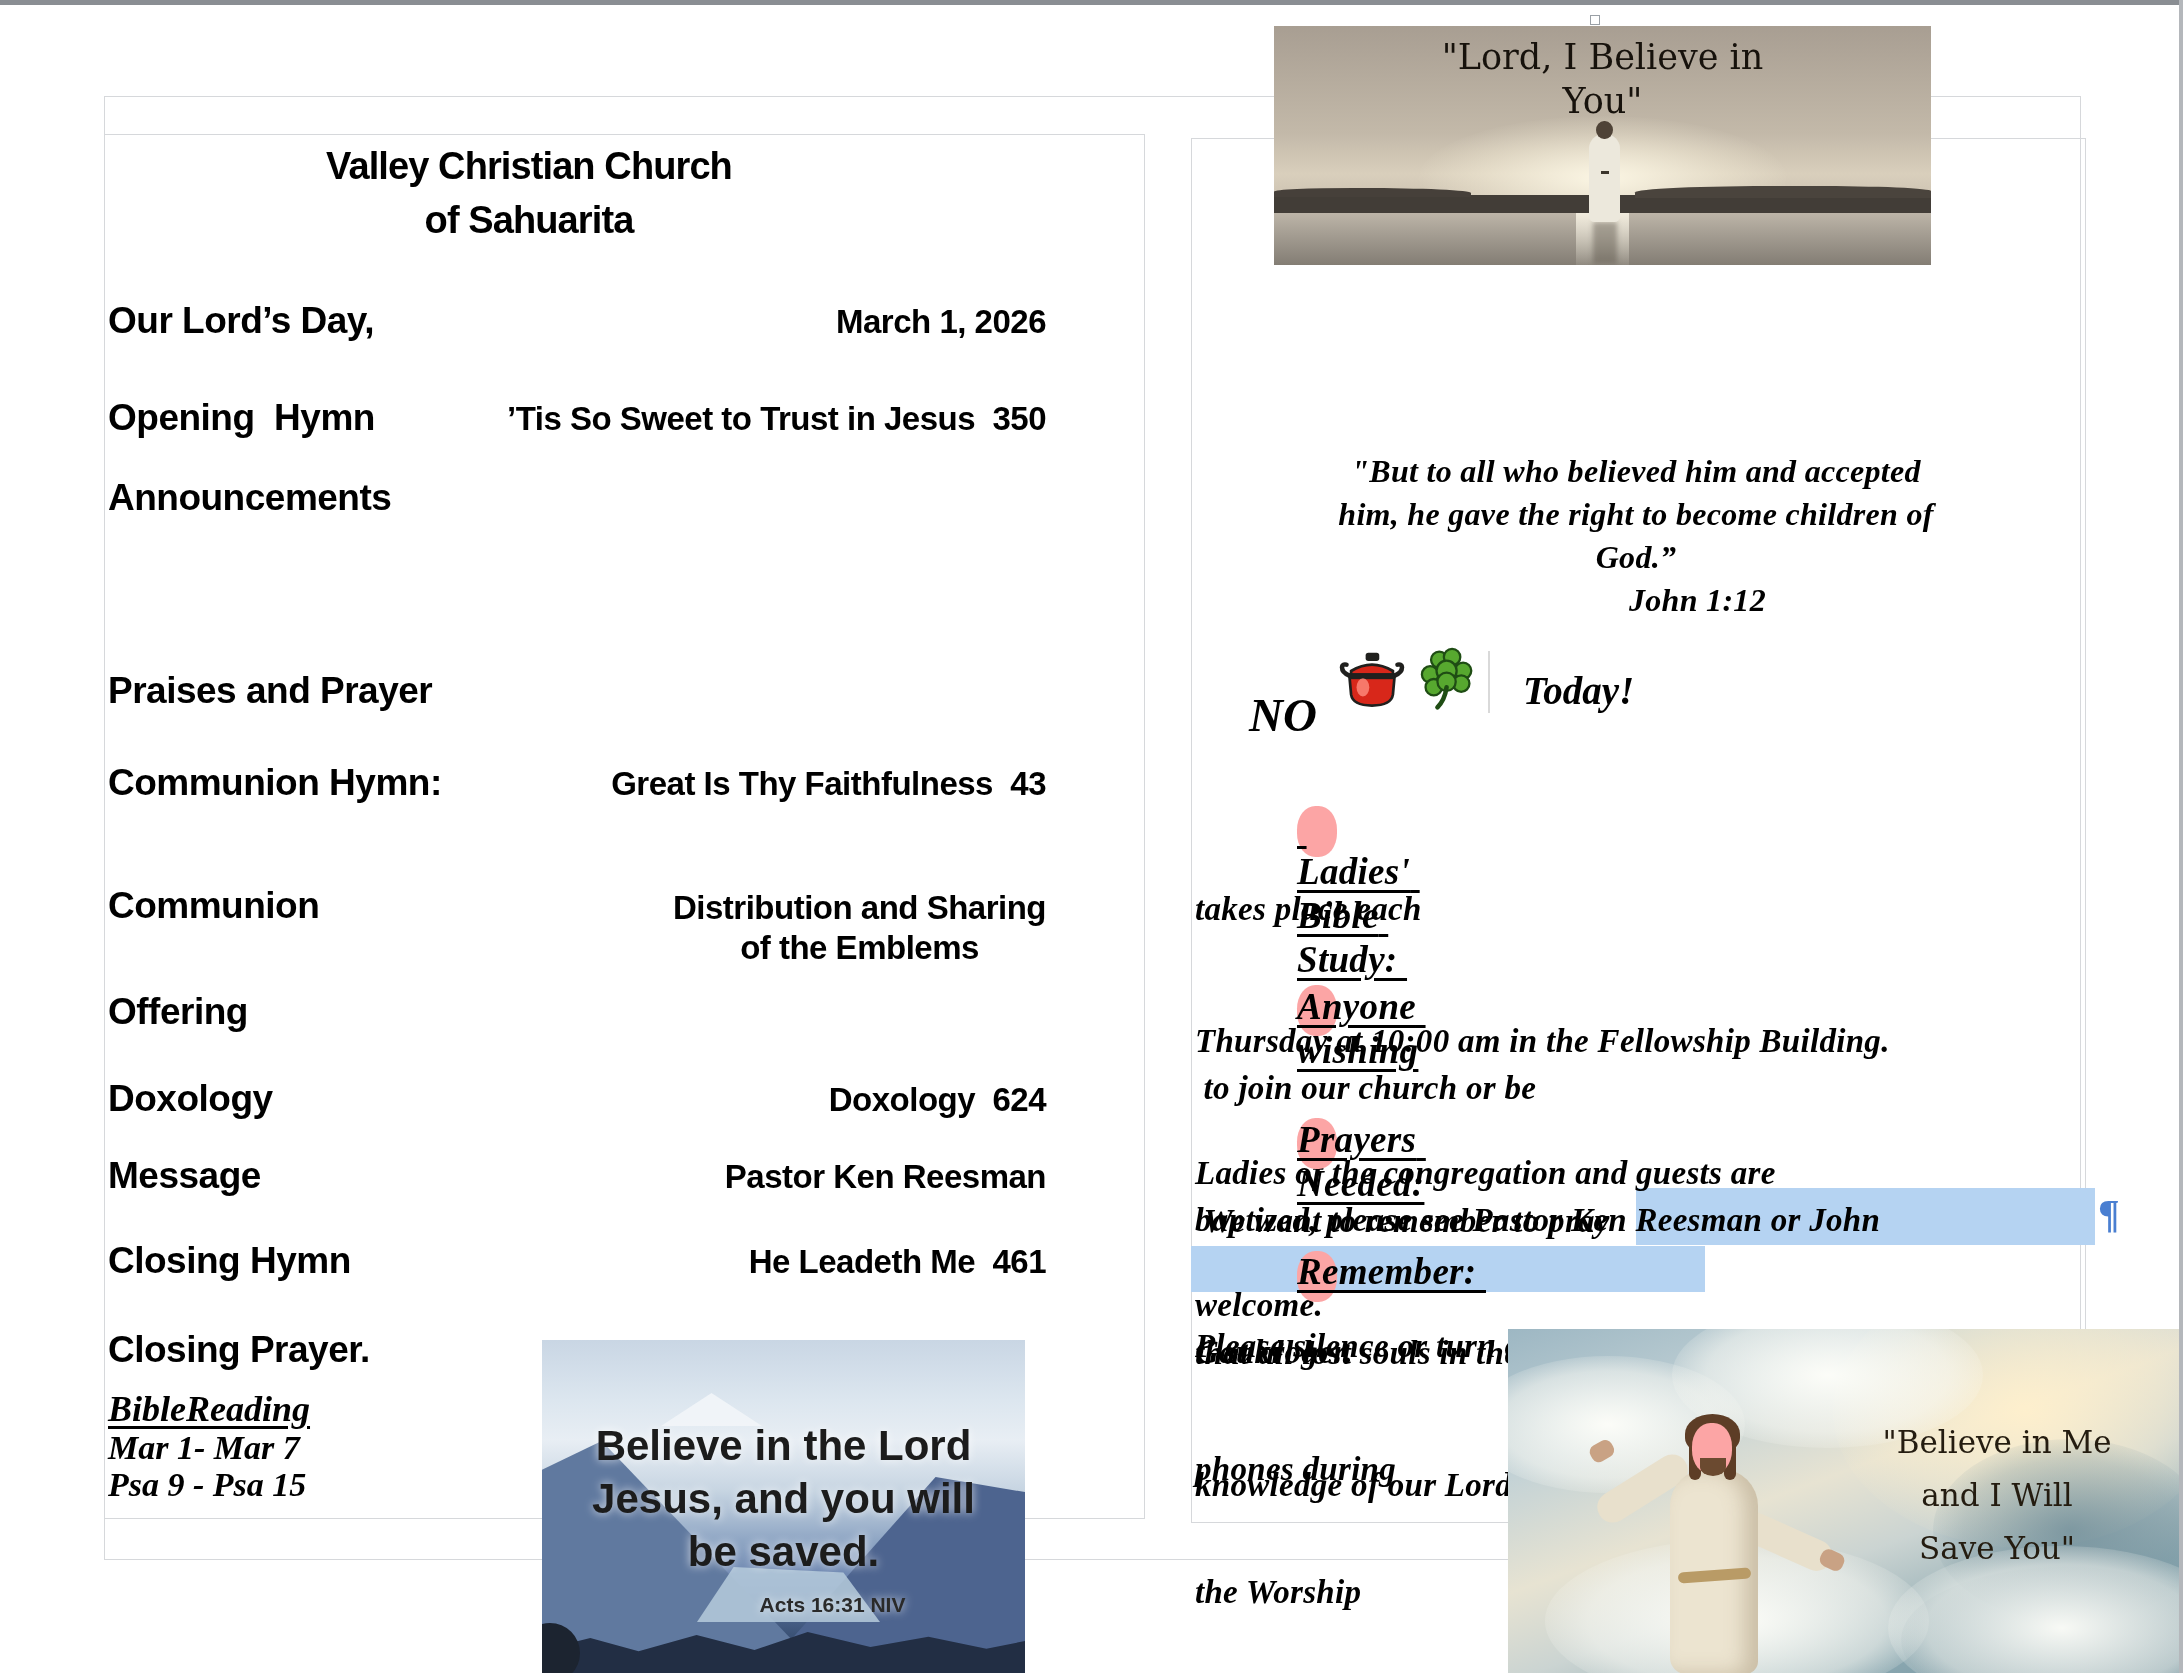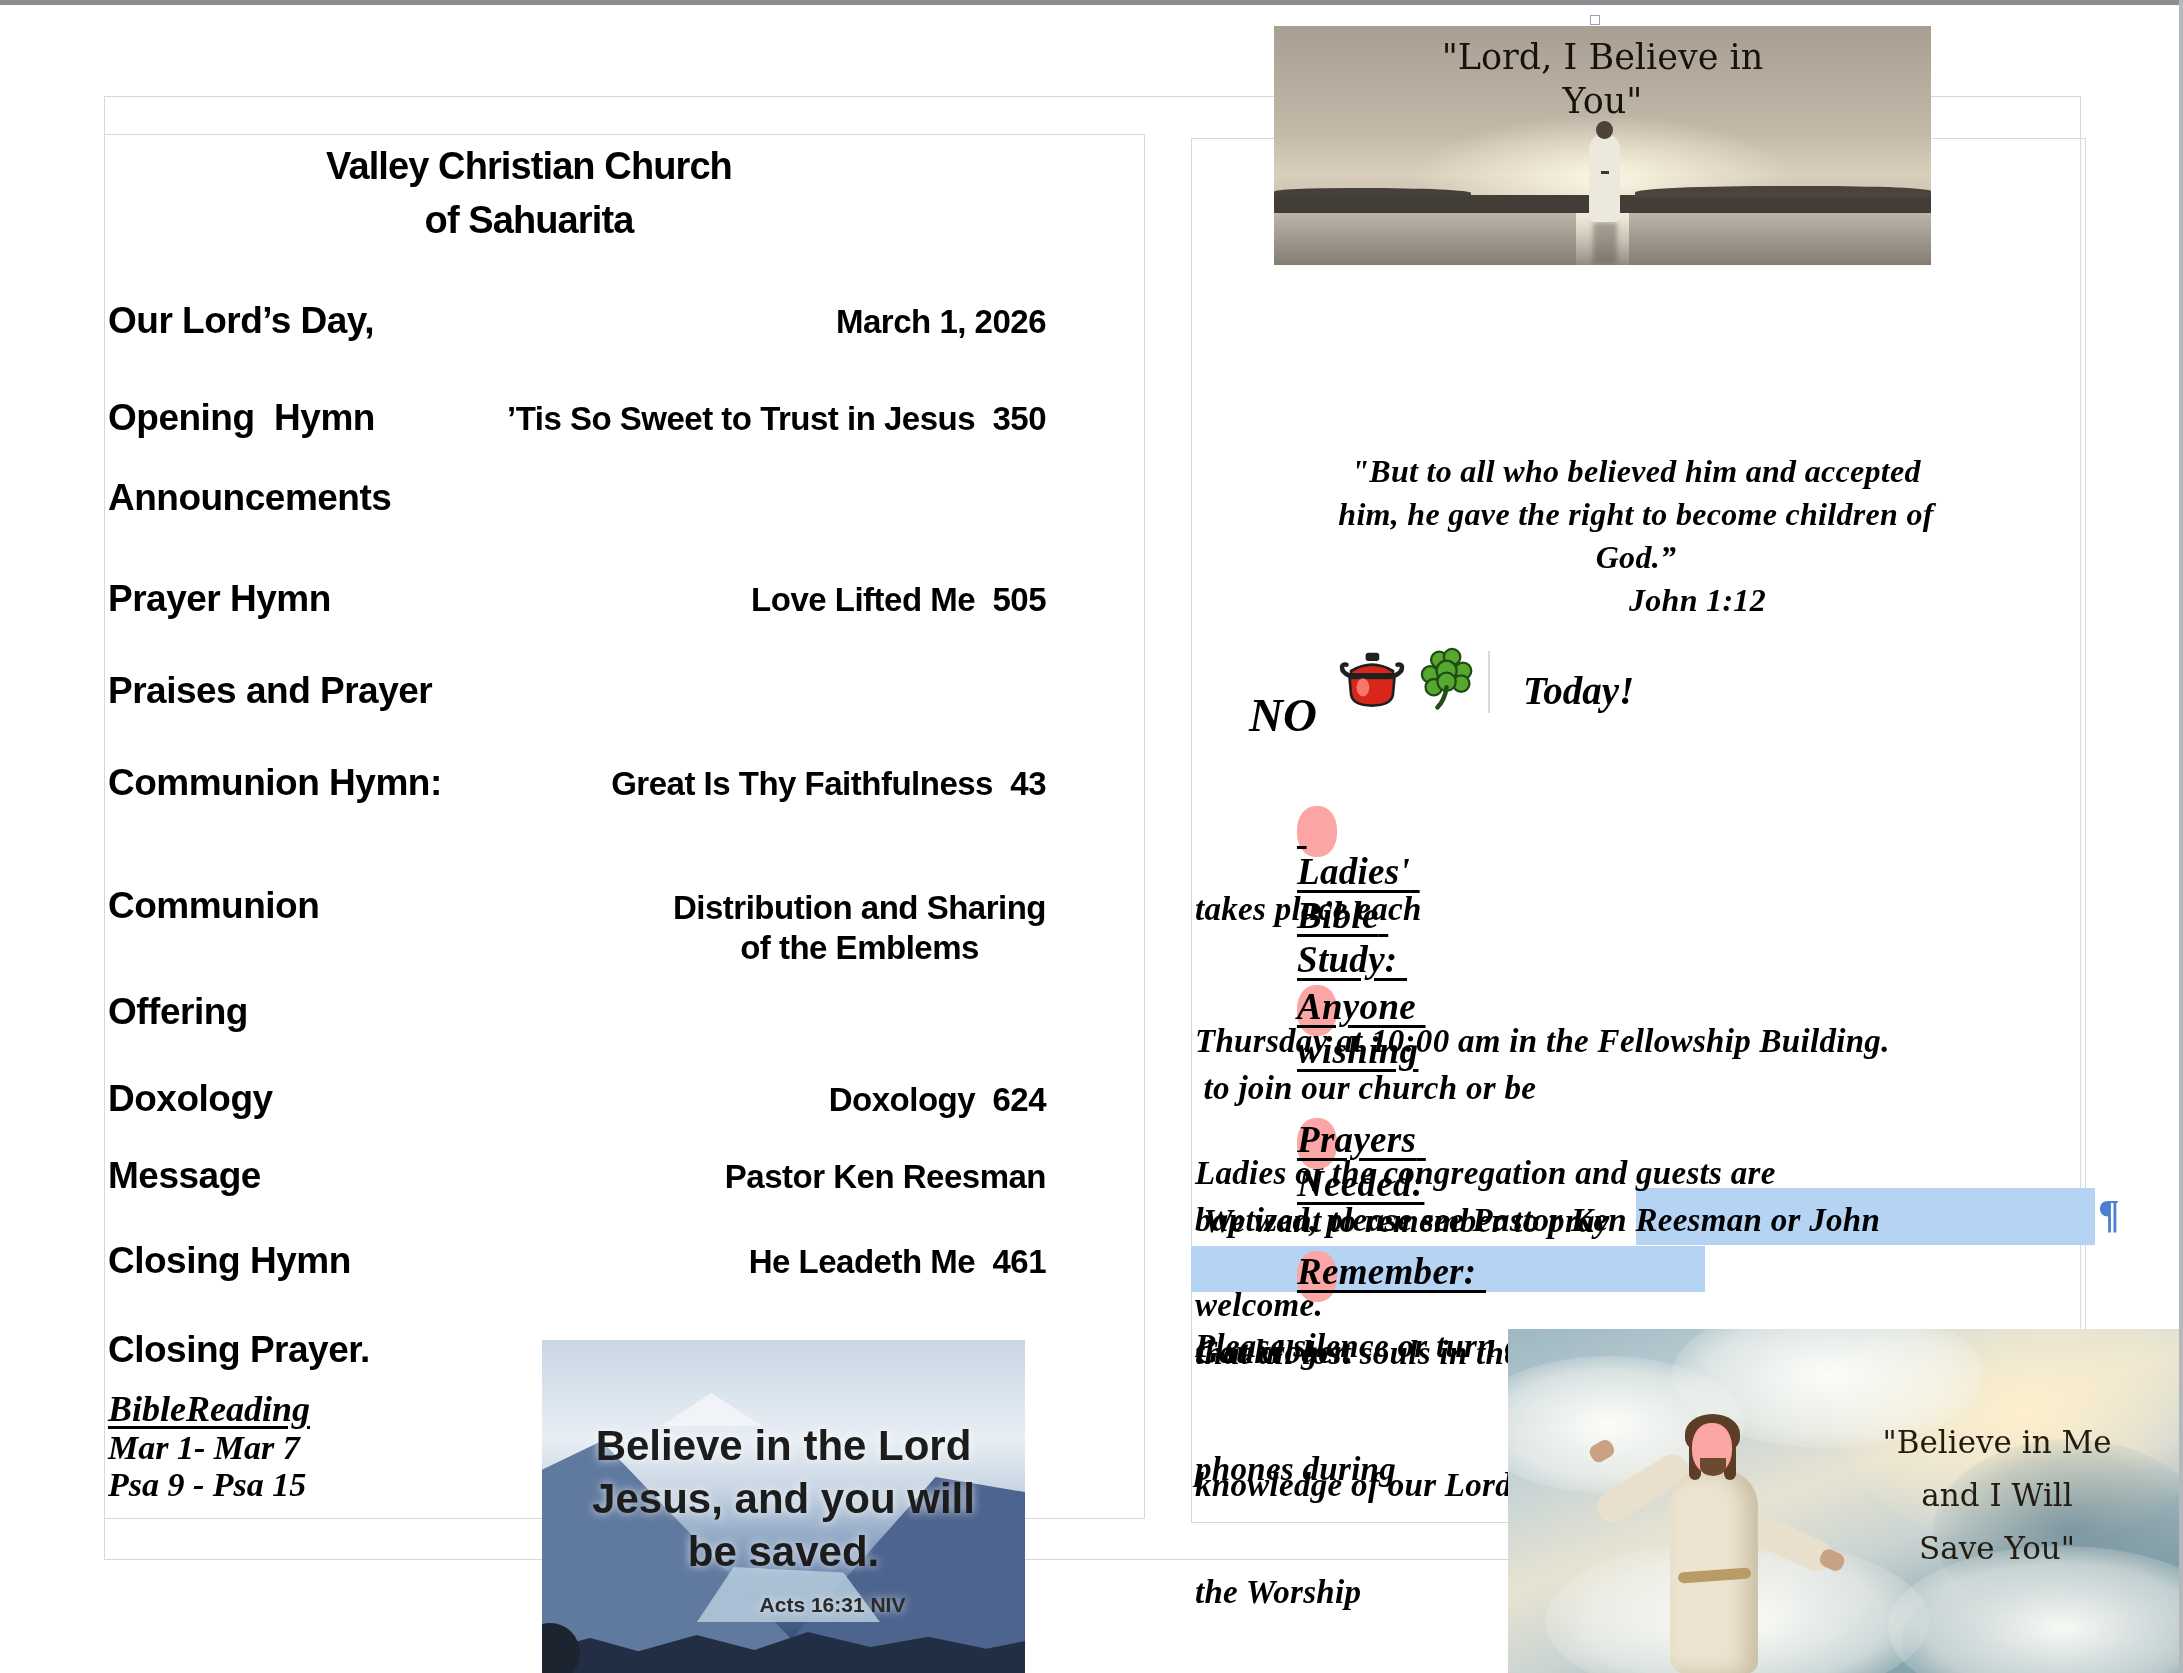--- a/index.html
+++ b/index.html
@@ -124,24 +124,20 @@
     <span class="svc-value">March 1, 2026</span>
   </div>
   <div class="svc-row" style="top:382px;">
     <span class="svc-label">Opening  Hymn</span>
     <span class="svc-value">’Tis So Sweet to Trust in Jesus  350</span>
   </div>
   <div class="svc-row" style="top:462px;">
     <span class="svc-label">Announcements</span>
     <span class="svc-value"></span>
   </div>
-  <div class="svc-row" style="top:563px;">
-    <span class="svc-label">Prayer Hymn</span>
-    <span class="svc-value">Love Lifted Me  505</span>
-  </div>
   <div class="svc-row" style="top:655px;">
     <span class="svc-label">Praises and Prayer</span>
     <span class="svc-value"></span>
   </div>
   <div class="svc-row" style="top:747px;">
     <span class="svc-label">Communion Hymn:</span>
     <span class="svc-value">Great Is Thy Faithfulness  43</span>
   </div>
   <div class="svc-row" style="top:870px;">
     <span class="svc-label">Communion</span>

